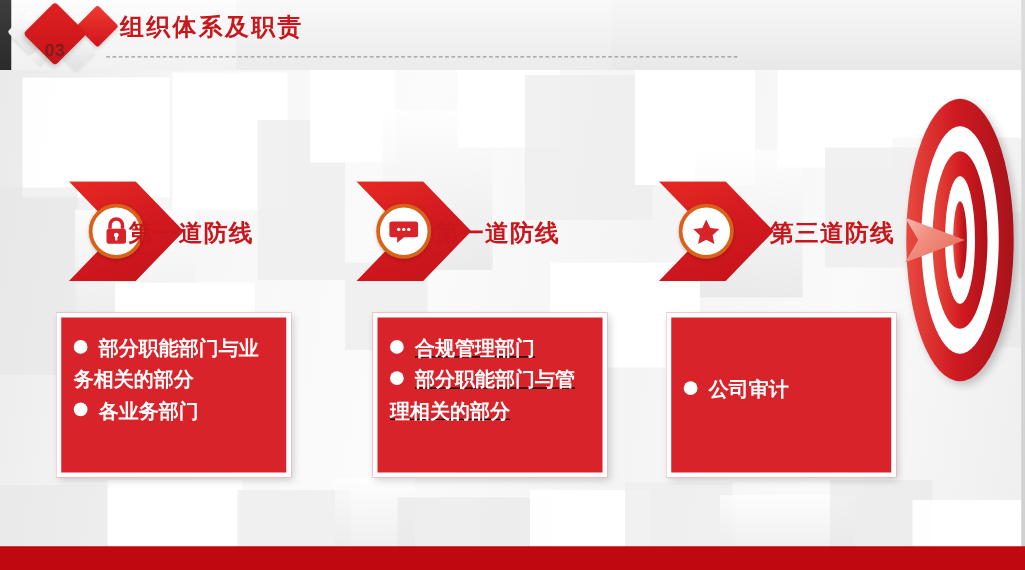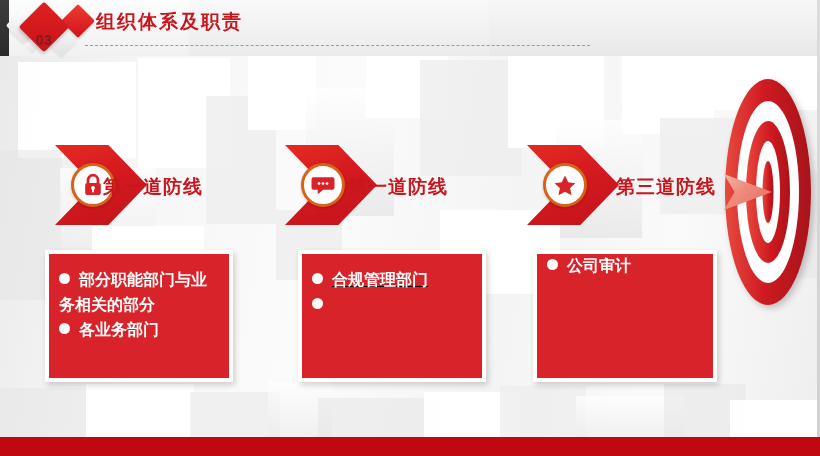--- a/index.html
+++ b/index.html
@@ -177,25 +177,26 @@
   }
   .redbox-inner {
     padding: 14px 10px 10px 10px;
     color: #ffffff;
     font-size: 16px;
     font-weight: bold;
     line-height: 1.55;
   }
   .redbox-inner.centered {
     display: flex;
-    align-items: flex-start;
+    align-items: center;
     height: 100%;
     box-sizing: border-box;
     padding-top: 0;
     padding-bottom: 5px;
+    font-family: Liberation Mono, monospace;
   }
   .bullet-line {
     display: block;
     white-space: normal;
   }
   .dot {
     display: inline-block;
     width: 11px; height: 11px;
     border-radius: 50%;
     background: #ffffff;
@@ -329,21 +330,21 @@
         <circle cx="12" cy="9.5" r="1.35" fill="#ffffff"></circle>
         <circle cx="16" cy="9.5" r="1.35" fill="#ffffff"></circle>
       </svg>
     </div>
   </div>
   <div class="chev-label" style="left:348px; top:174px;">第一道防线</div>
 
   <div class="redbox" style="left:298px; top:250px; width:188px; height:132px;text-decoration:underline;">
     <div class="redbox-inner">
       <span class="bullet-line"><span class="dot"></span><span>合规管理部门</span></span>
-      <span class="bullet-line"><span class="dot"></span></span>
+      <span class="bullet-line"><span class="dot"></span><span>部分职能部门与管理相关的部分</span></span>
     </div>
   </div>
 
   <div class="chev" style="left:527px; top:145px;">
     <div class="chev-shape"></div>
     <div class="chev-badge">
       <svg width="24" height="23" viewBox="0 0 24 23" aria-hidden="true">
         <path d="M12 1.6 L15.2 8.3 L22.4 9.2 L17.1 14.1 L18.5 21.2 L12 17.7 L5.5 21.2 L6.9 14.1 L1.6 9.2 L8.8 8.3 Z" fill="#d8232a"></path>
       </svg>
     </div>

